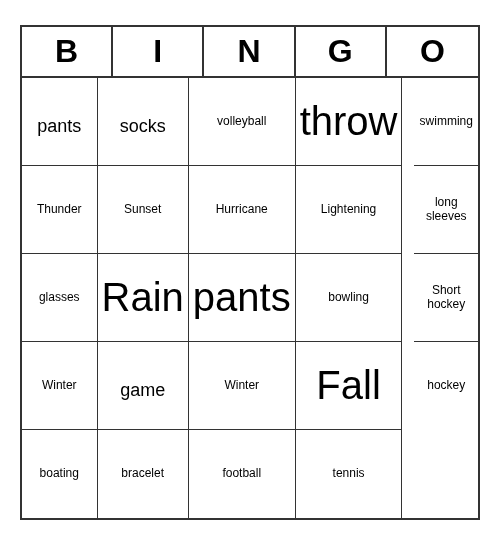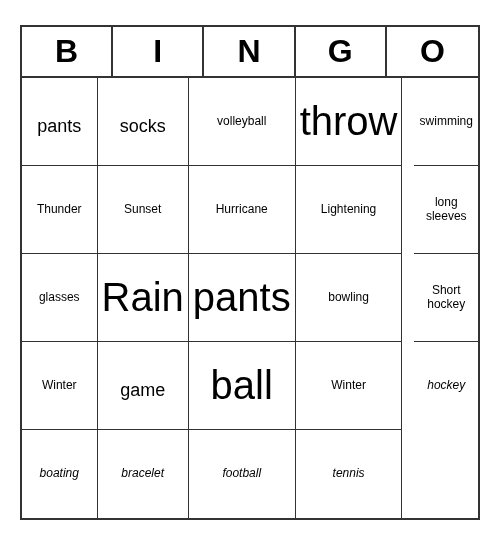--- a/index.html
+++ b/index.html
@@ -60,21 +60,20 @@
       line-height: 1.2;
     }
 
     .bingo-cell:nth-child(5n) {
       border-right: none;
       margin-left: 12px;
     }
 
     .bingo-cell:nth-last-child(-n+5) {
       border-bottom: none;
-      font-style: italic;
     }
 
     .text-xlarge {
       font-size: 40px;
     }
 
     .text-medium {
       font-size: 18px;
       margin-top: 12px;
     }
@@ -140,24 +139,24 @@
       <div class="bingo-cell">
         <span class="text-normal">Short hockey</span>
       </div>
       <div class="bingo-cell">
         <span class="text-normal">Winter</span>
       </div>
       <div class="bingo-cell">
         <span class="text-medium">game</span>
       </div>
       <div class="bingo-cell">
-        <span class="text-xlarge">ball</span>
+        <span class="text-normal">Winter</span>
       </div>
       <div class="bingo-cell">
-        <span class="text-normal">Winter</span>
+        <span class="text-xlarge">Fall</span>
       </div>
       <div class="bingo-cell">
         <span class="text-normal">hockey</span>
       </div>
       <div class="bingo-cell">
         <span class="text-normal">boating</span>
       </div>
       <div class="bingo-cell">
         <span class="text-normal">bracelet</span>
       </div>

